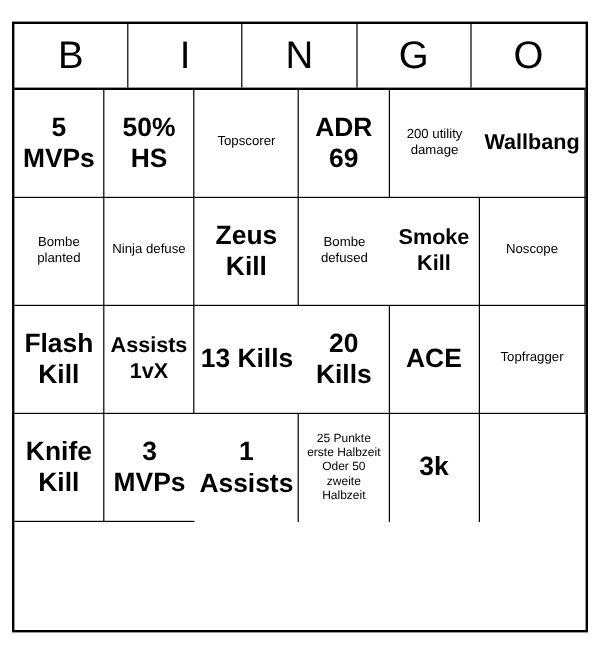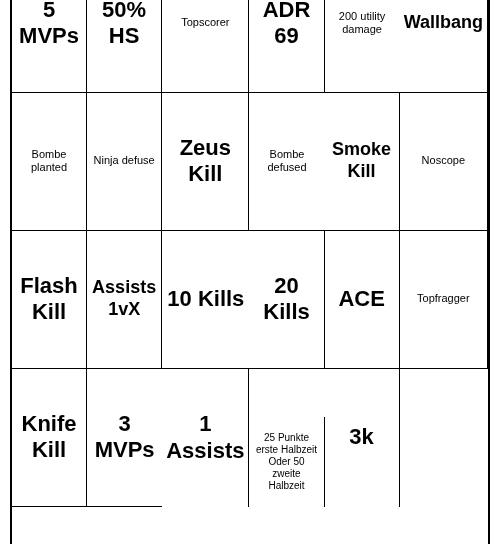--- a/index.html
+++ b/index.html
@@ -77,21 +77,20 @@
       font-size: 18px;
       font-weight: bold;
     }
 
     .bingo-cell.small-text {
       font-size: 11px;
     }
 
     .bingo-cell.tiny-text {
       font-size: 10px;
-      margin-top: 48px;
     }
   </style>
 </head>
 <body>
 
 <div class="bingo-card">
   <div class="bingo-header">
     <div class="bingo-header-cell">B</div>
     <div class="bingo-header-cell">I</div>
     <div class="bingo-header-cell">N</div>
@@ -106,21 +105,21 @@
       <div class="bingo-cell small-text">200 utility damage</div>
       <div class="bingo-cell medium-text">Wallbang</div>
       <div class="bingo-cell small-text">Bombe planted</div>
       <div class="bingo-cell small-text">Ninja defuse</div>
       <div class="bingo-cell large-text">Zeus Kill</div>
       <div class="bingo-cell small-text">Bombe defused</div>
       <div class="bingo-cell medium-text">Smoke Kill</div>
       <div class="bingo-cell small-text">Noscope</div>
       <div class="bingo-cell large-text">Flash Kill</div>
       <div class="bingo-cell medium-text">Assists 1vX</div>
-      <div class="bingo-cell large-text">10 Kills</div>
+      <div class="bingo-cell large-text">13 Kills</div>
       <div class="bingo-cell large-text">20 Kills</div>
       <div class="bingo-cell large-text">ACE</div>
       <div class="bingo-cell small-text">Topfragger</div>
       <div class="bingo-cell large-text">Knife Kill</div>
       <div class="bingo-cell large-text">3 MVPs</div>
       <div class="bingo-cell large-text">1 Assists</div>
       <div class="bingo-cell tiny-text">25 Punkte erste Halbzeit Oder 50 zweite Halbzeit</div>
       <div class="bingo-cell large-text">3k</div>
     </div>
 </div>

